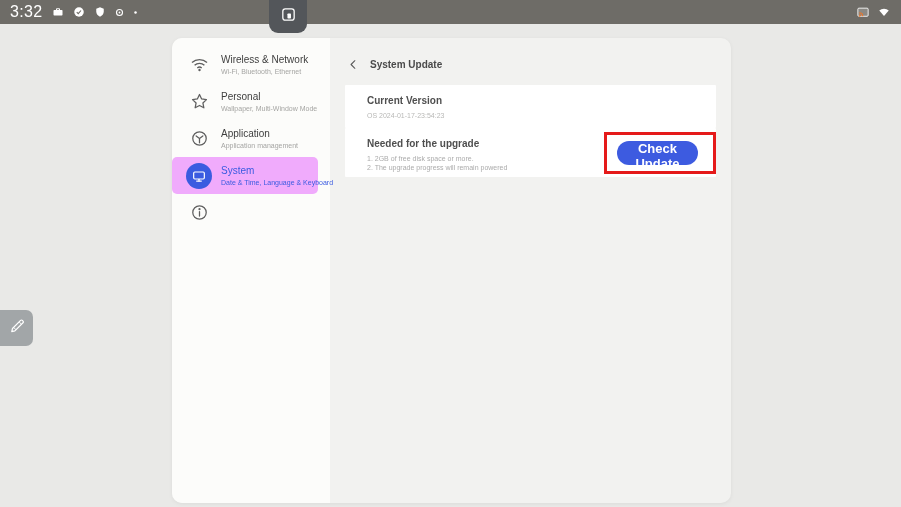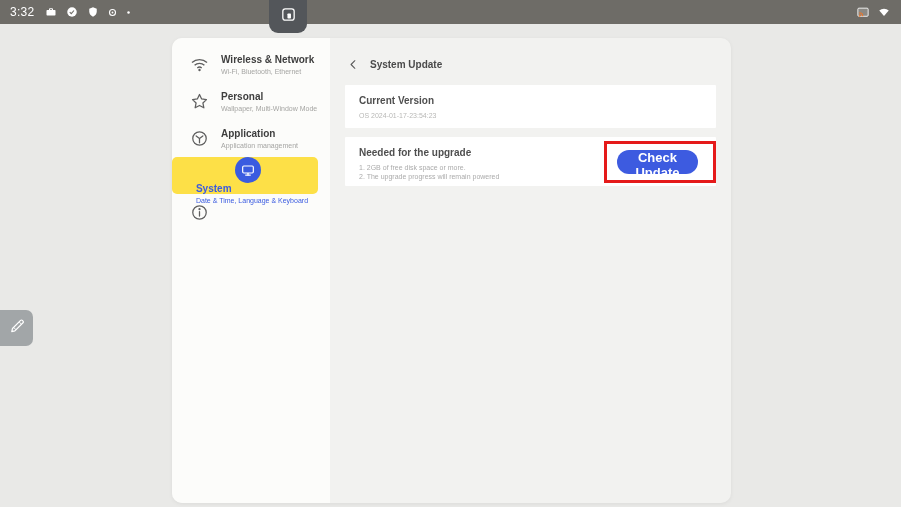--- a/index.html
+++ b/index.html
@@ -8,21 +8,21 @@
     font-family: "Liberation Sans", sans-serif;
     background: #e9e9e7;
     position: relative;
   }
   
   .status-bar {
     position: absolute; top: 0; left: 0; width: 901px; height: 24px;
     background: #6e6c67; display: flex; align-items: center;
     padding: 0 10px; color: #fff; z-index: 5;
   }
-  .status-time { font-size: 12px; letter-spacing: .3px; margin-right: 10px; }
+  .status-time { font-size: 16px; letter-spacing: .3px; margin-right: 10px; }
   .sb-icons { display: flex; align-items: center; gap: 9px; }
   .sb-icons.right { margin-left: auto; gap: 7px; }
   .sb-icons svg { display: block; }
   
   .top-handle {
     position: absolute; left: 269px; top: 0; width: 38px; height: 33px;
     background: #53565a; border-radius: 0 0 9px 9px;
     display: flex; align-items: center; justify-content: center; z-index: 6;
   }
   
@@ -36,34 +36,34 @@
     height: 37px; display: flex; align-items: center;
     padding-left: 14px; margin-right: 12px; border-radius: 5px;
     cursor: pointer; position: relative;
   }
   .side-icon {
     width: 26px; height: 26px; border-radius: 50%;
     display: flex; align-items: center; justify-content: center;
     color: #5f5f5f; margin-right: 9px; flex-shrink: 0;
   }
   .side-text { display: flex; flex-direction: column; }
-  .side-title { font-size: 10px; font-weight: 700; color: #3e3e3e; line-height: 12px; }
+  .side-title { font-size: 10px; font-weight: 400; color: #3e3e3e; line-height: 12px; }
   .side-sub { font-size: 7px; color: #a5a5a3; line-height: 9px; margin-top: 1px; white-space: nowrap; }
-  .side-item.selected { background: #fde047; flex-direction: column; }
+  .side-item.selected { background: #f0abfc; }
   .side-item.selected .side-icon { background: #3a5be0; color: #ffffff; }
   .side-item.selected .side-title,
   .side-item.selected .side-sub { color: #3a5be0; }
   
   .content { flex: 1; padding: 14px 15px 0 15px; position: relative; }
   .content-header { display: flex; align-items: center; height: 24px; gap: 9px; margin-bottom: 9px; }
   .back-btn { display: flex; align-items: center; justify-content: center; width: 16px; height: 16px; color: #5a5a5a; cursor: pointer; }
   .content-title { font-size: 10px; font-weight: 600; color: #4a4a4a; }
   .card {
-    background: #ffffff; border-radius: 1px; padding: 10px 14px;
-    margin-bottom: 9px; position: relative;
+    background: #ffffff; border-radius: 1px; padding: 10px 22px;
+    margin-bottom: 0; position: relative;
   }
   .card-version { height: 43px; }
   .card-upgrade { height: 49px; }
   .card-title { font-size: 10px; font-weight: 600; color: #4f4f4f; line-height: 12px; }
   .card-sub { font-size: 7px; color: #b8b8b6; margin-top: 4px; line-height: 9px; }
   .card-line { font-size: 7px; color: #ababab; line-height: 9px; }
   .card-lines { margin-top: 4px; }
   .annotation-box {
     position: absolute; left: 259px; top: 4px; width: 112px; height: 42px;
     border: 3px solid #e51a1a; pointer-events: none; z-index: 3;

